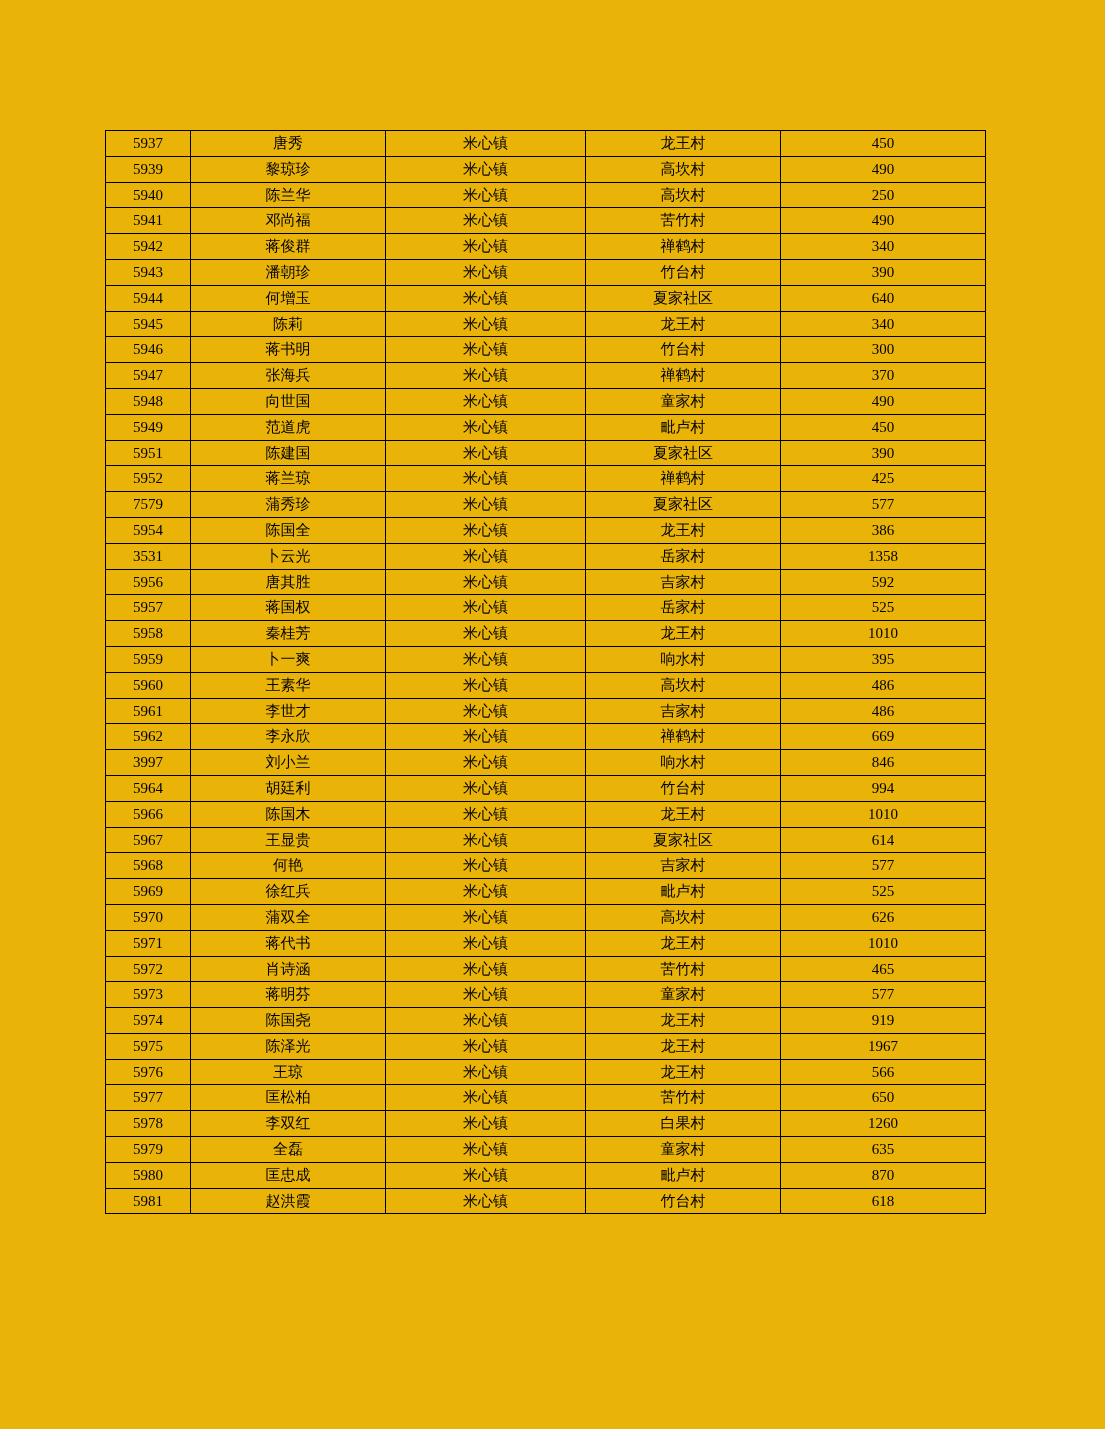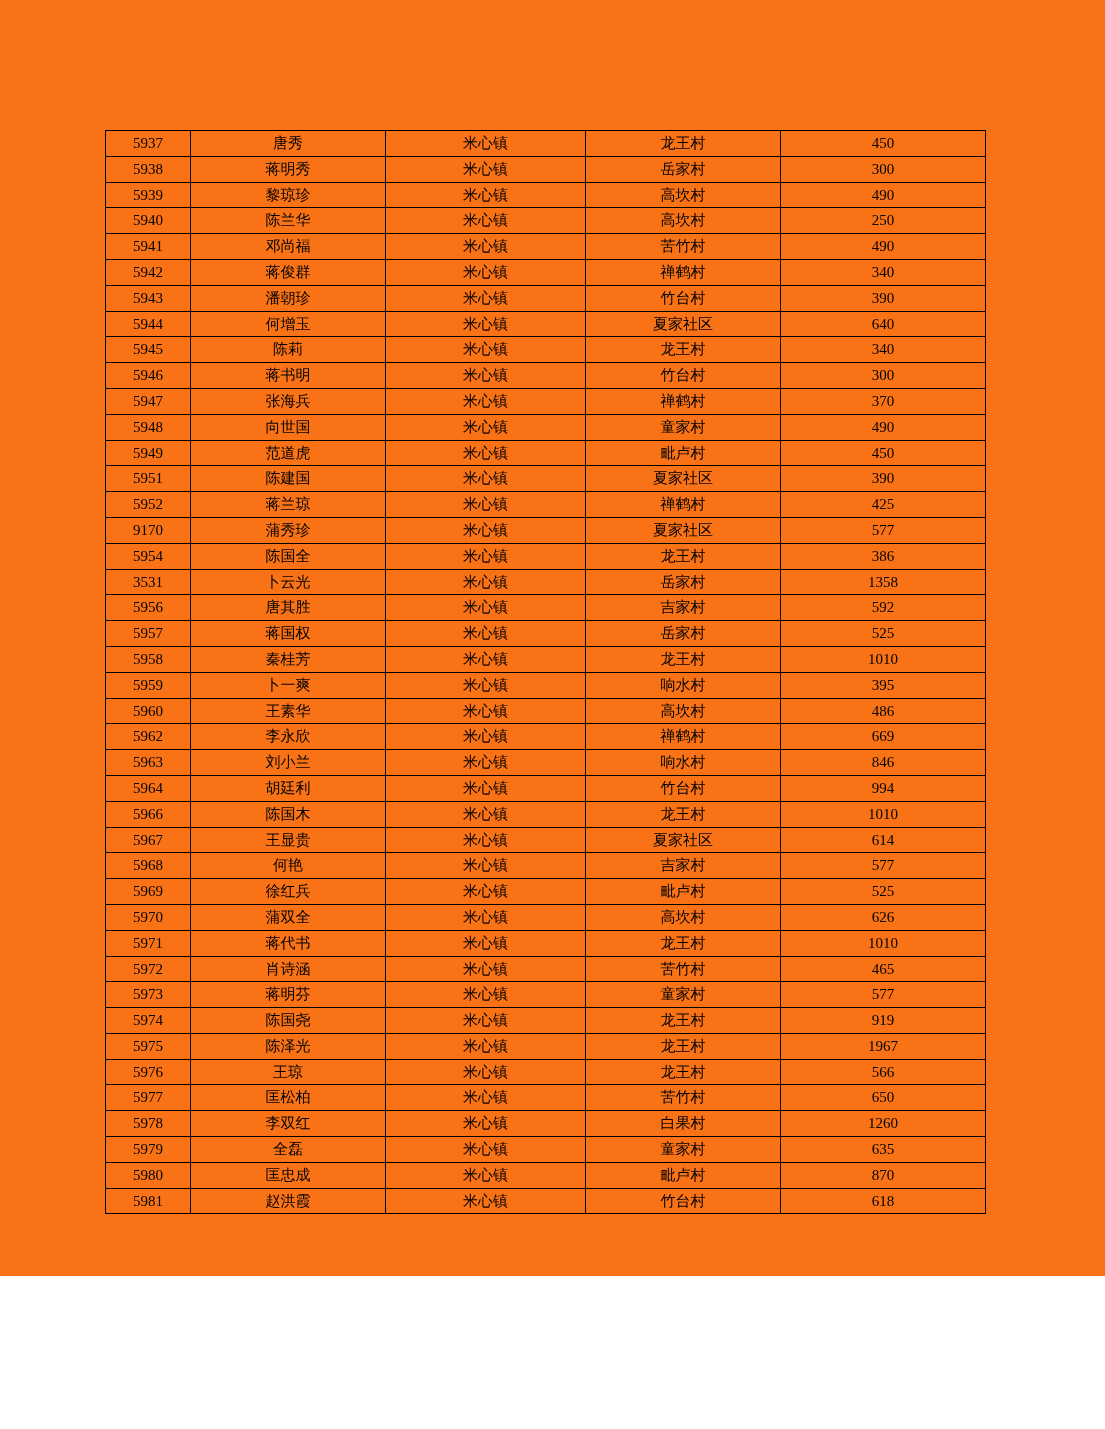--- a/index.html
+++ b/index.html
@@ -3,22 +3,22 @@
 <meta charset="utf-8">
 <style>
   html, body {
     margin: 0;
     padding: 0;
     background: #ffffff;
   }
   .page {
     position: relative;
     width: 1105px;
-    height: 1276px;
-    background: #f97316;
+    height: 1429px;
+    background: #eab308;
     font-family: "Liberation Serif", "DejaVu Serif", serif;
     color: #000000;
   }
   table.roster {
     position: absolute;
     left: 105px;
     top: 130px;
     width: 880px;
     border-collapse: collapse;
     table-layout: fixed;
@@ -54,27 +54,20 @@
     </colgroup>
     <tbody id="table-body">
         <tr>
           <td>5937</td>
           <td>唐秀</td>
           <td>米心镇</td>
           <td>龙王村</td>
           <td>450</td>
         </tr>
         <tr>
-          <td>5938</td>
-          <td>蒋明秀</td>
-          <td>米心镇</td>
-          <td>岳家村</td>
-          <td>300</td>
-        </tr>
-        <tr>
           <td>5939</td>
           <td>黎琼珍</td>
           <td>米心镇</td>
           <td>高坎村</td>
           <td>490</td>
         </tr>
         <tr>
           <td>5940</td>
           <td>陈兰华</td>
           <td>米心镇</td>
@@ -152,21 +145,21 @@
           <td>390</td>
         </tr>
         <tr>
           <td>5952</td>
           <td>蒋兰琼</td>
           <td>米心镇</td>
           <td>禅鹤村</td>
           <td>425</td>
         </tr>
         <tr>
-          <td>9170</td>
+          <td>7579</td>
           <td>蒲秀珍</td>
           <td>米心镇</td>
           <td>夏家社区</td>
           <td>577</td>
         </tr>
         <tr>
           <td>5954</td>
           <td>陈国全</td>
           <td>米心镇</td>
           <td>龙王村</td>
@@ -208,28 +201,35 @@
           <td>395</td>
         </tr>
         <tr>
           <td>5960</td>
           <td>王素华</td>
           <td>米心镇</td>
           <td>高坎村</td>
           <td>486</td>
         </tr>
         <tr>
+          <td>5961</td>
+          <td>李世才</td>
+          <td>米心镇</td>
+          <td>吉家村</td>
+          <td>486</td>
+        </tr>
+        <tr>
           <td>5962</td>
           <td>李永欣</td>
           <td>米心镇</td>
           <td>禅鹤村</td>
           <td>669</td>
         </tr>
         <tr>
-          <td>5963</td>
+          <td>3997</td>
           <td>刘小兰</td>
           <td>米心镇</td>
           <td>响水村</td>
           <td>846</td>
         </tr>
         <tr>
           <td>5964</td>
           <td>胡廷利</td>
           <td>米心镇</td>
           <td>竹台村</td>

